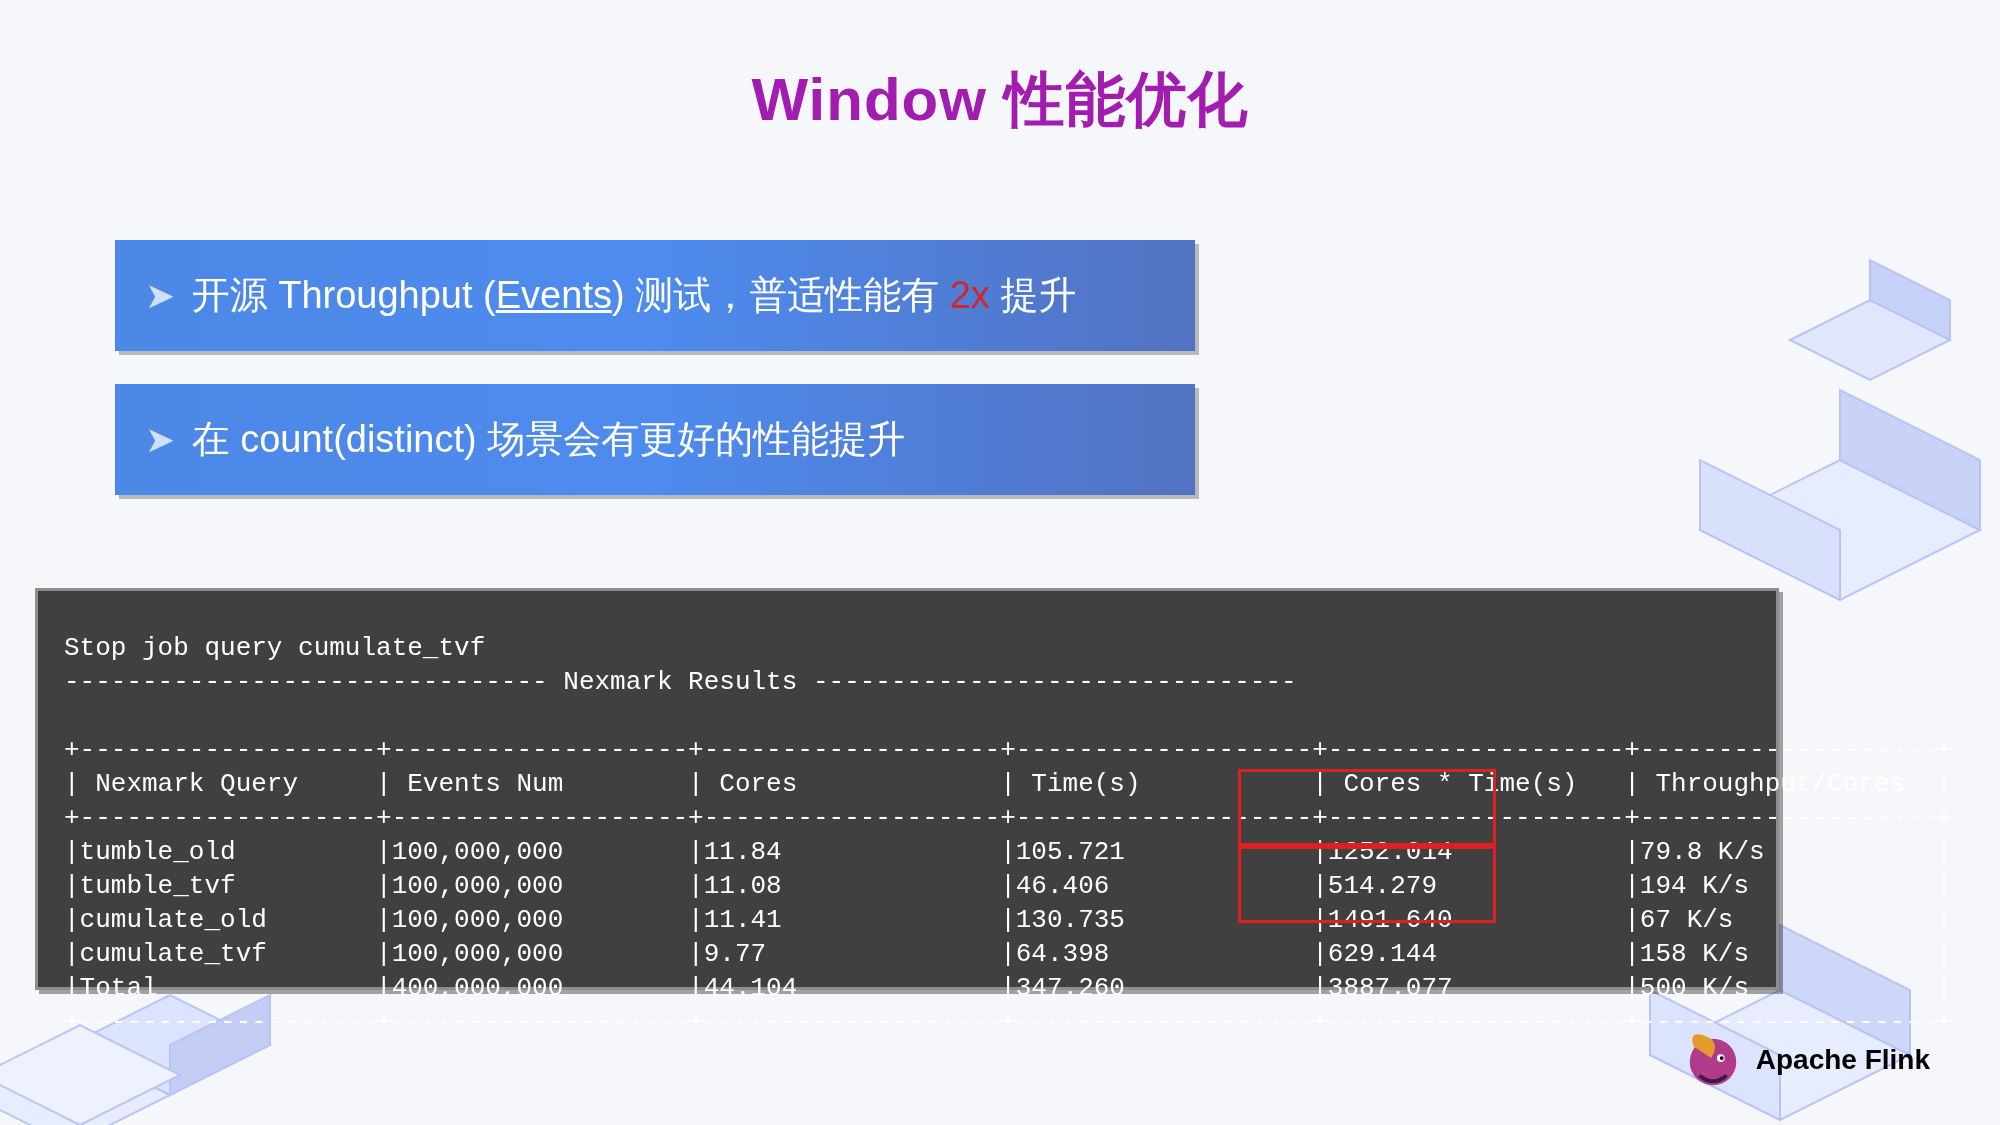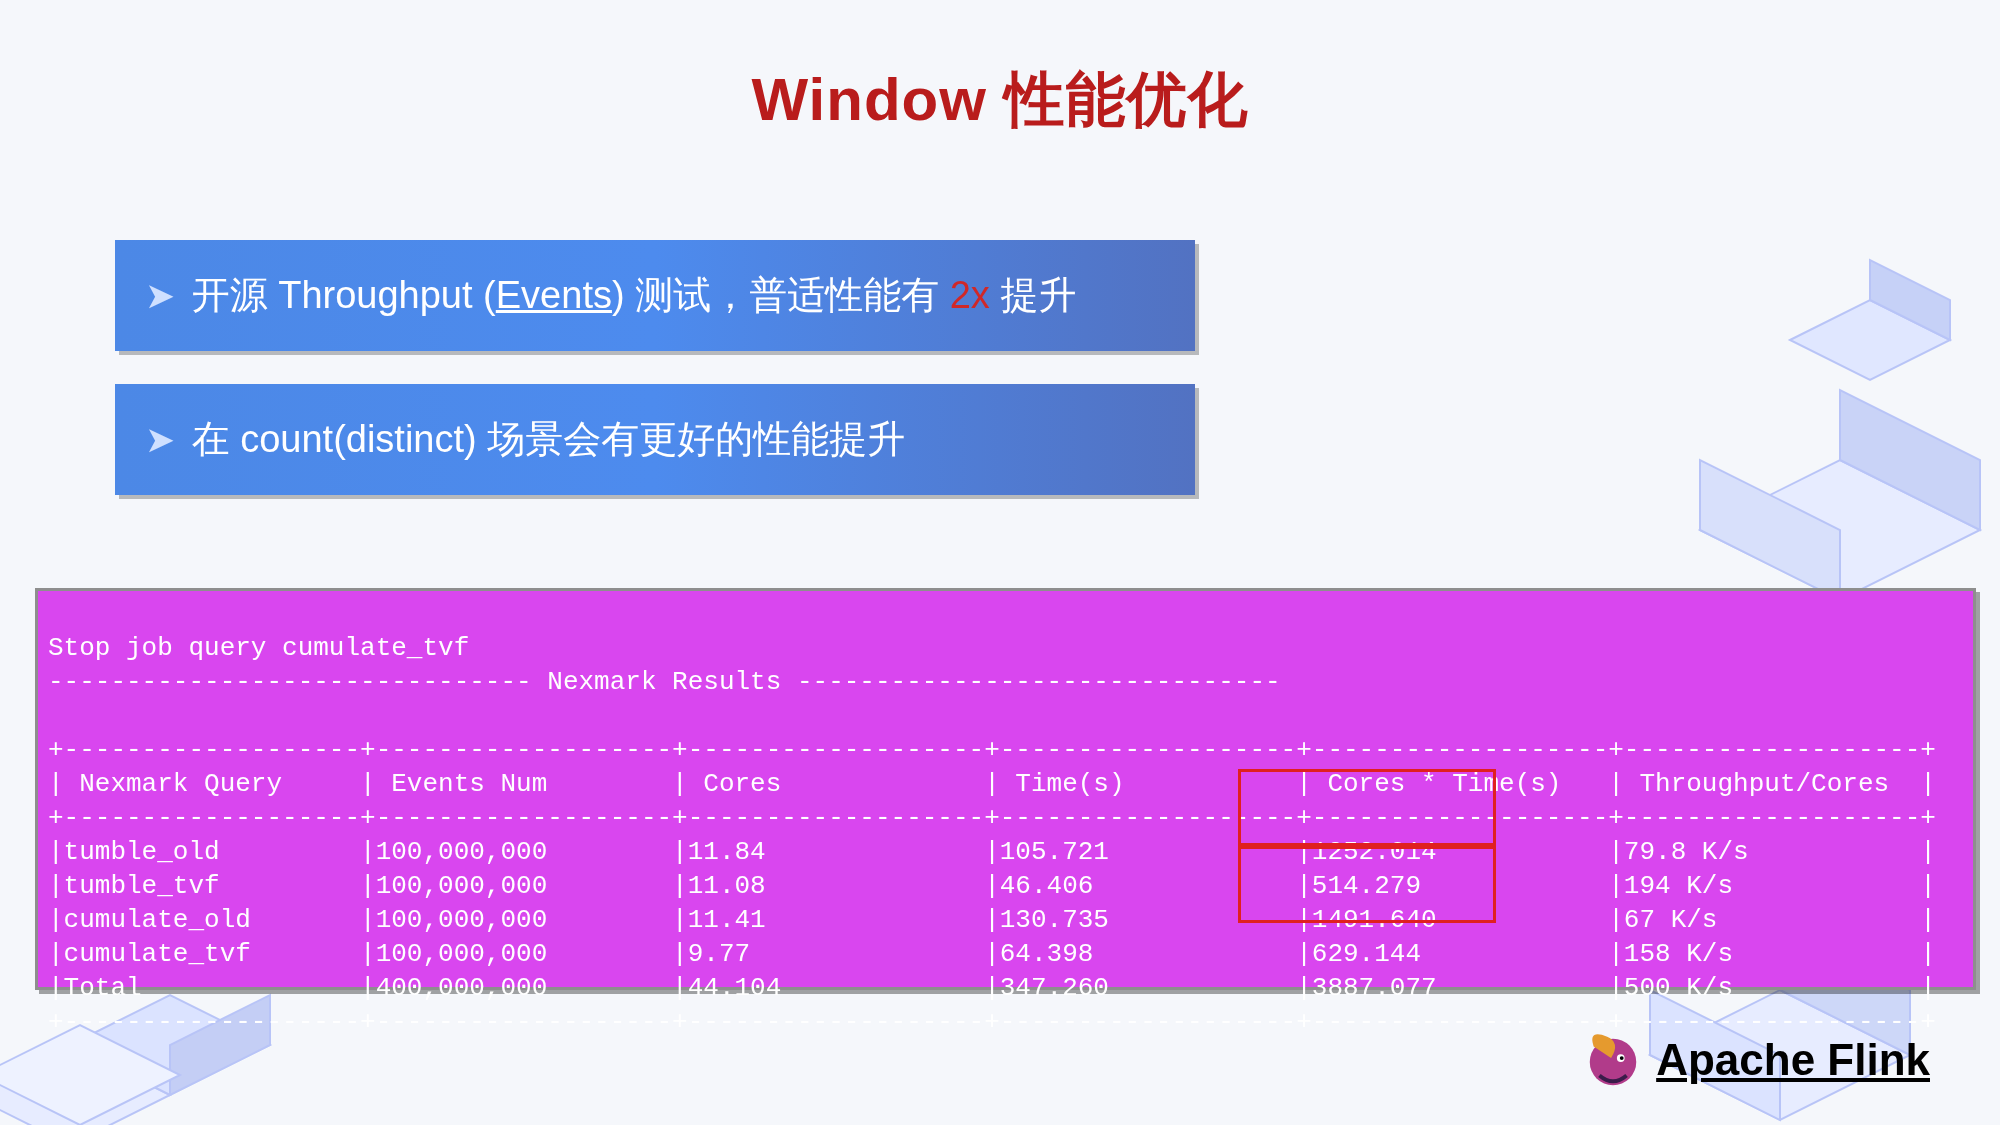--- a/index.html
+++ b/index.html
@@ -25,21 +25,21 @@
   }
   .heading {
     position: absolute;
     top: 60px;
     left: 0;
     width: 100%;
     text-align: center;
     font-size: 60px;
     font-weight: 800;
     letter-spacing: 1px;
-    color: #b91c1c;
+    color: #a21caf;
   }
   .bullet {
     position: absolute;
     left: 115px;
     width: 1080px;
     padding: 30px 30px;
     background: linear-gradient(90deg, #4c88e6 0%, #4d8bee 50%, #5272c2 100%);
     box-shadow: 4px 4px 0 rgba(0,0,0,.25);
     color: #ffffff;
     box-sizing: border-box;
@@ -58,31 +58,31 @@
   }
   .bullet .red { color: #d02828; font-weight: 400; }
   .bullet .u { text-decoration: underline; }
   .b1 { top: 240px; }
   .b2 { top: 384px; }
 
   .term {
     position: absolute;
     left: 35px;
     top: 588px;
-    width: 1941px;
+    width: 1744px;
     height: 402px;
-    background: #d946ef;
+    background: #404040;
     border: 3px solid #8e8e8e;
     box-shadow: 4px 4px 0 rgba(0,0,0,.35);
     color: #ffffff;
     font-family: Menlo, Consolas, "Courier New", monospace;
     font-size: 26px;
     line-height: 34px;
     white-space: pre;
-    padding: 6px 10px;
+    padding: 6px 26px;
     box-sizing: border-box;
   }
   .term .hdr-dashes {
     letter-spacing: 0;
   }
   .redbox {
     position: absolute;
     border: 3px solid #e02020;
     pointer-events: none;
   }
@@ -94,24 +94,23 @@
     display: flex;
     align-items: center;
   }
   .footer-logo .squirrel {
     width: 62px; height: 62px;
     border-radius: 50%;
     margin-right: 12px;
     position: relative;
   }
   .footer-logo .label {
-    font-size: 44px;
+    font-size: 28px;
     font-weight: 800;
     color: #000;
-    text-decoration: underline;
   }
 </style>
 </head>
 <body>
 
 <div class="stage">
 
   <svg class="deco" style="left:-70px;bottom:-40px;" width="480" height="320" viewBox="0 0 480 320">
     <g fill="#cfd8ff" stroke="#b8c4f7" stroke-width="2">
       <polygon points="40,250 140,200 240,250 140,300" fill="#e7ecff"></polygon>

